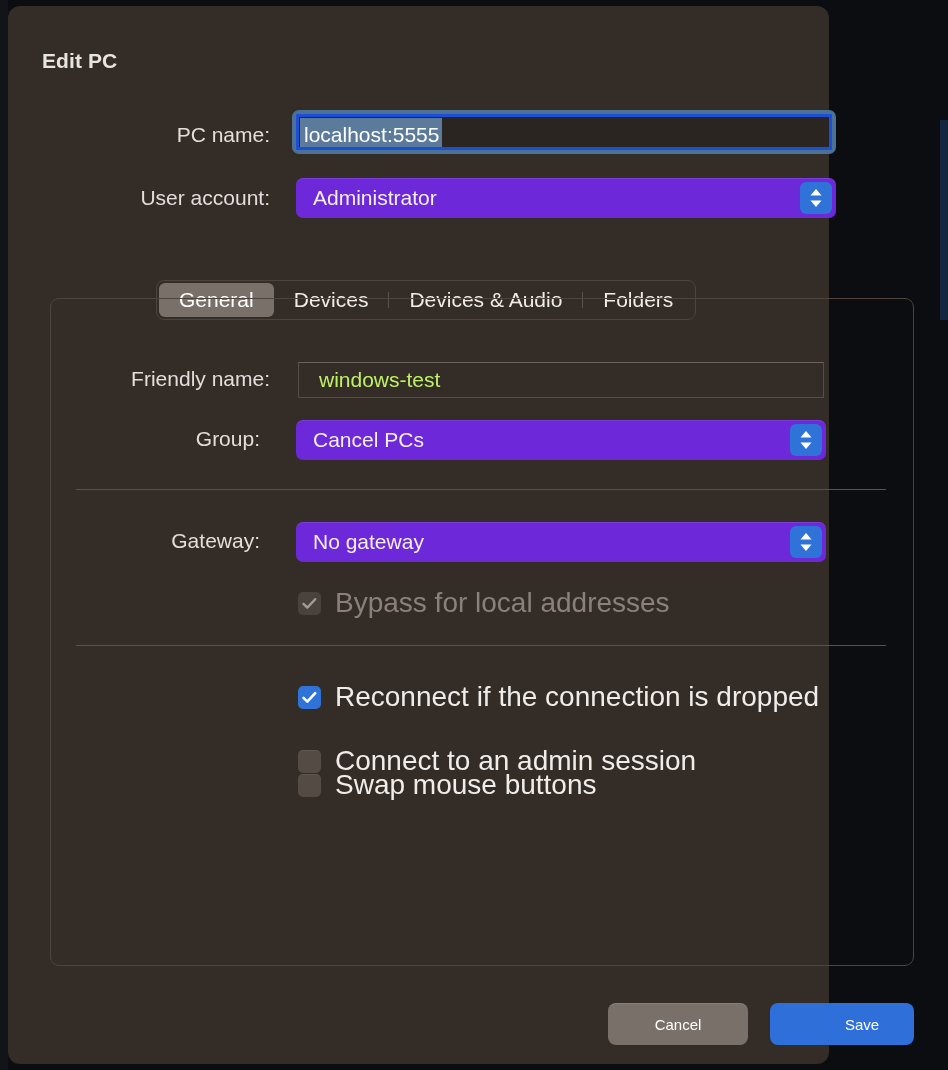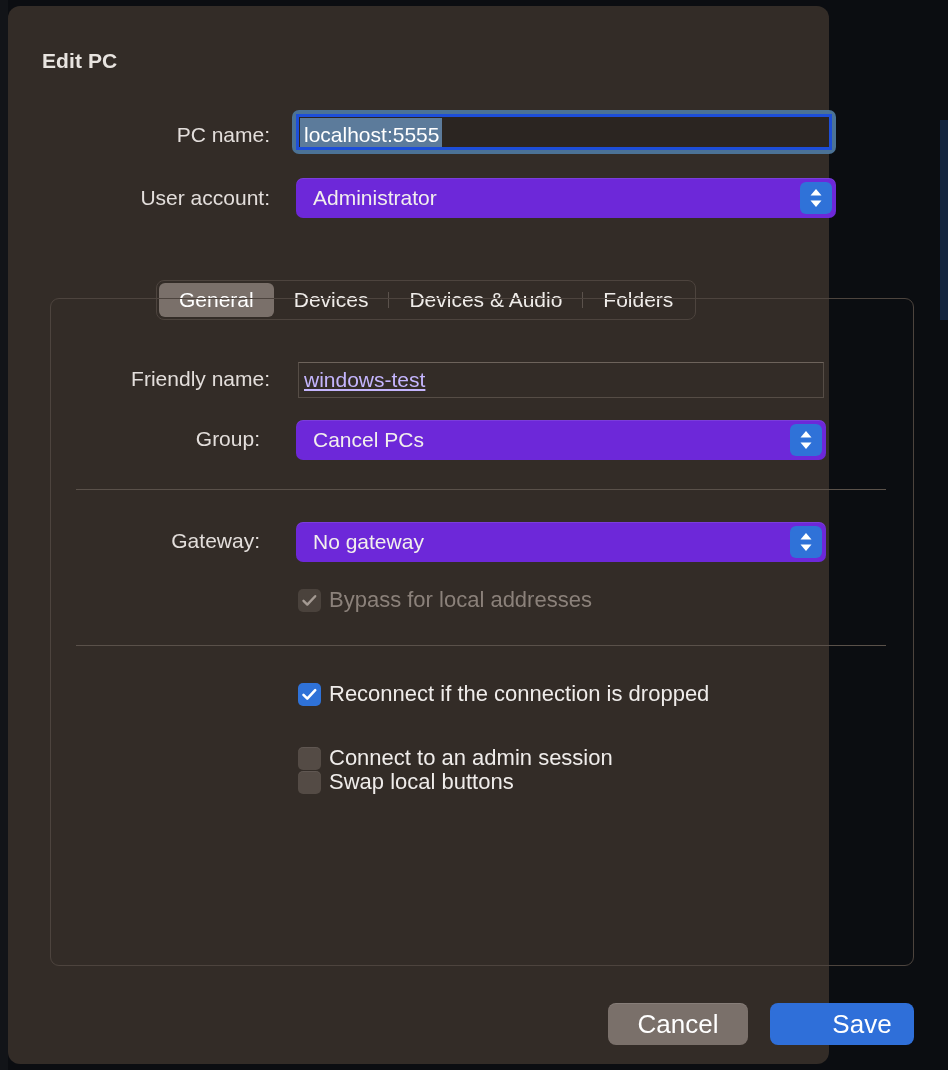--- a/index.html
+++ b/index.html
@@ -193,27 +193,26 @@
     top: 356px;
     width: 526px;
     height: 36px;
     background: #332c27;
     border: 1px solid #564d46;
     border-top-color: #6d635b;
     box-sizing: border-box;
   }
   .textfield-plain .value {
     position: absolute;
-    left: 5px;
+    left: 20px;
     top: 0;
     line-height: 34px;
     font-size: 21px;
-    color: #c4b5fd;
+    color: #bef264;
     white-space: nowrap;
-    text-decoration: underline;
   }
 
   .separator {
     position: absolute;
     left: 68px;
     width: 810px;
     height: 1px;
     background: #5a514a;
   }
   .sep-1 { top: 483px; }
@@ -242,39 +241,39 @@
   }
   .checkbox.disabled-on {
     background: #4a423c;
   }
   .checkbox svg {
     position: absolute;
     left: 3px;
     top: 3px;
   }
   .checkrow .cb-label {
-    margin-left: 8px;
-    font-size: 22px;
+    margin-left: 14px;
+    font-size: 28px;
     color: #efecea;
     white-space: nowrap;
   }
   .checkrow.dimmed .cb-label { color: #8b817a; }
 
   .cr-bypass    { left: 290px; top: 581px; }
   .cr-reconnect { left: 290px; top: 675px; }
   .cr-admin     { left: 290px; top: 739px; }
   .cr-swap      { left: 290px; top: 763px; }
 
   
   .btn {
     position: absolute;
     height: 42px;
     border-radius: 8px;
     box-sizing: border-box;
-    font-size: 26px;
+    font-size: 15px;
     display: flex;
     align-items: center;
     justify-content: center;
     color: #ffffff;
   }
   .btn-cancel {
     left: 600px;
     top: 997px;
     width: 140px;
     background: #7a706a;
@@ -385,19 +384,19 @@
     <span class="cb-label">Reconnect if the connection is dropped</span>
   </div>
 
   <div class="checkrow cr-admin">
     <span class="checkbox off"></span>
     <span class="cb-label">Connect to an admin session</span>
   </div>
 
   <div class="checkrow cr-swap">
     <span class="checkbox off"></span>
-    <span class="cb-label">Swap local buttons</span>
+    <span class="cb-label">Swap mouse buttons</span>
   </div>
 
   <div class="btn btn-cancel">Cancel</div>
   <div class="btn btn-save">Save</div>
 
 </div>
 
 </body></html>

